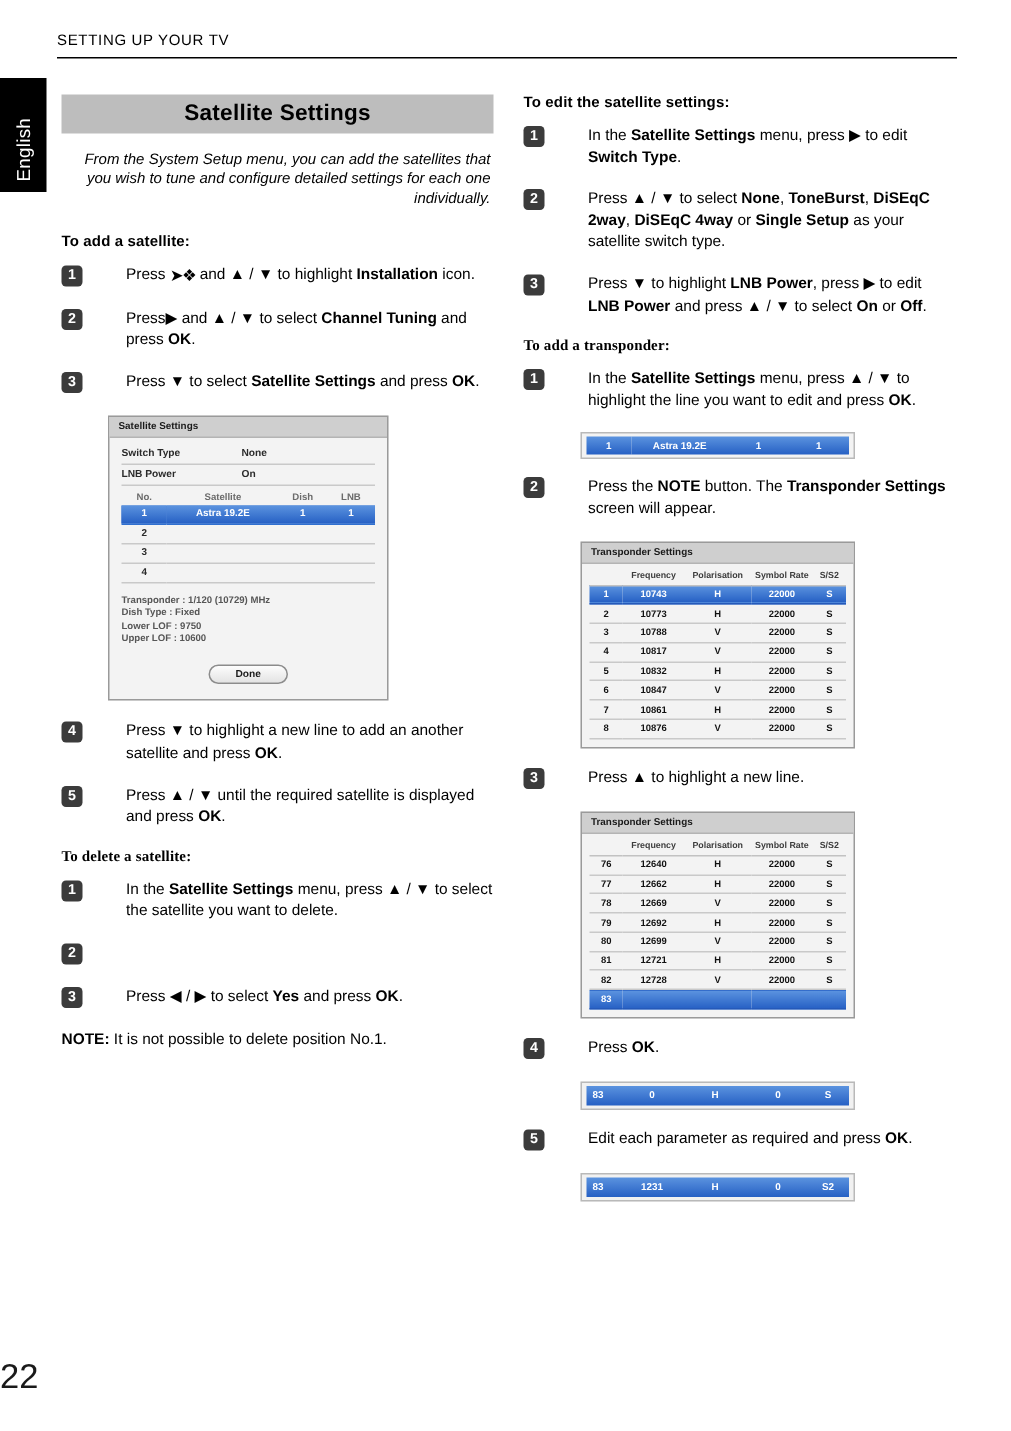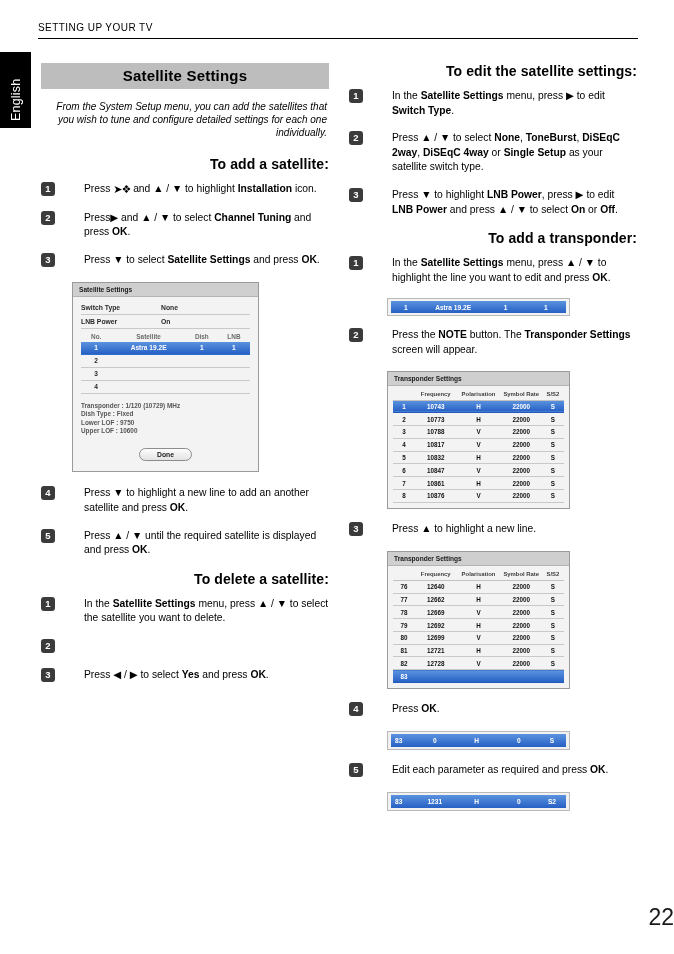--- a/index.html
+++ b/index.html
@@ -74,27 +74,26 @@
 
   .intro {
     font-style: italic;
     font-size: 10px;
     line-height: 13.2px;
     text-align: right;
     margin: 0 2px 16px 12px;
   }
 
   h3.sub {
-    font-size: 14px;
+    font-size: 10px;
     font-weight: bold;
     margin: 0 0 10px 0;
     letter-spacing: .1px;
-    text-align: right;
-  }
-  h3.sub.tight { margin-top: 0; }
+  }
+  h3.sub.tight { margin-top: 0; font-family: Liberation Serif, serif; }
 
   
   .step {
     position: relative;
     margin-bottom: 13px;
     min-height: 16px;
   }
   .step .num {
     position: absolute;
     left: 0; top: 0;
@@ -294,21 +293,21 @@
   .tp-table .c-freq { width: 24%; }
   .tp-table .c-pol  { width: 26%; }
   .tp-table .c-sym  { width: 24%; }
   .tp-table .c-s2   { width: 13%; }
 
   
   .page-num {
     position: absolute;
     left: 0; right: 0;
     bottom: 23px;
-    text-align: right;
+    text-align: left;
     font-size: 23px;
     color: #1a1a1a;
   }
 </style>
 </head>
 <body>
 
 <div class="lang-tab">
   <span>English</span>
 </div>
@@ -425,20 +424,21 @@
 
   <div class="step">
     <div class="num">2</div>
   </div>
 
   <div class="step">
     <div class="num">3</div>
     <div class="txt">Press ◀ / ▶ to select <b>Yes</b> and press <b>OK</b>.</div>
   </div>
 
+  <div class="note"><b>NOTE:</b> It is not possible to delete position No.1.</div>
 
 </div>
 
 <div class="col col-right">
 
   <h3 class="sub">To edit the satellite settings:</h3>
 
   <div class="step">
     <div class="num">1</div>
     <div class="txt">In the <b>Satellite Settings</b> menu, press ▶ to edit <b>Switch Type</b>.</div>

